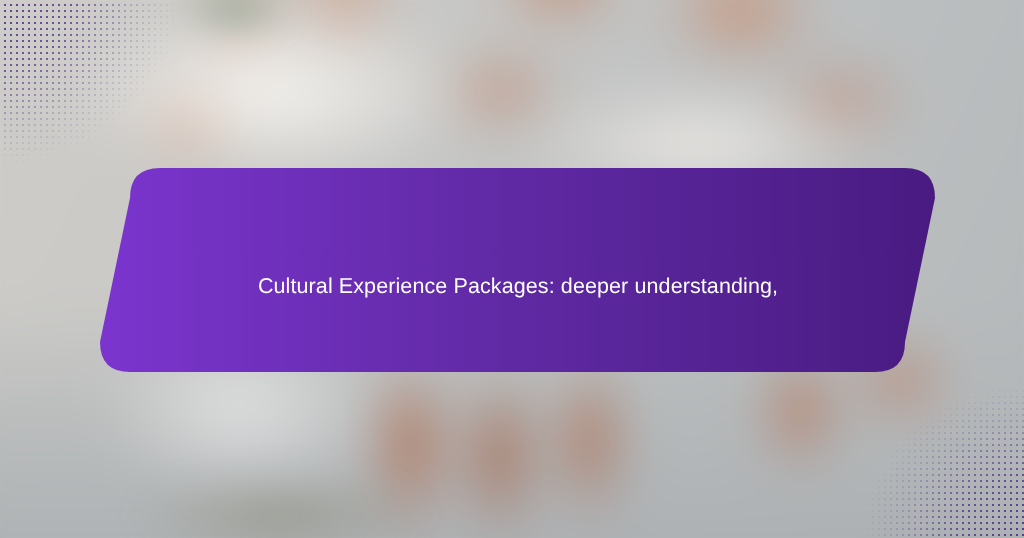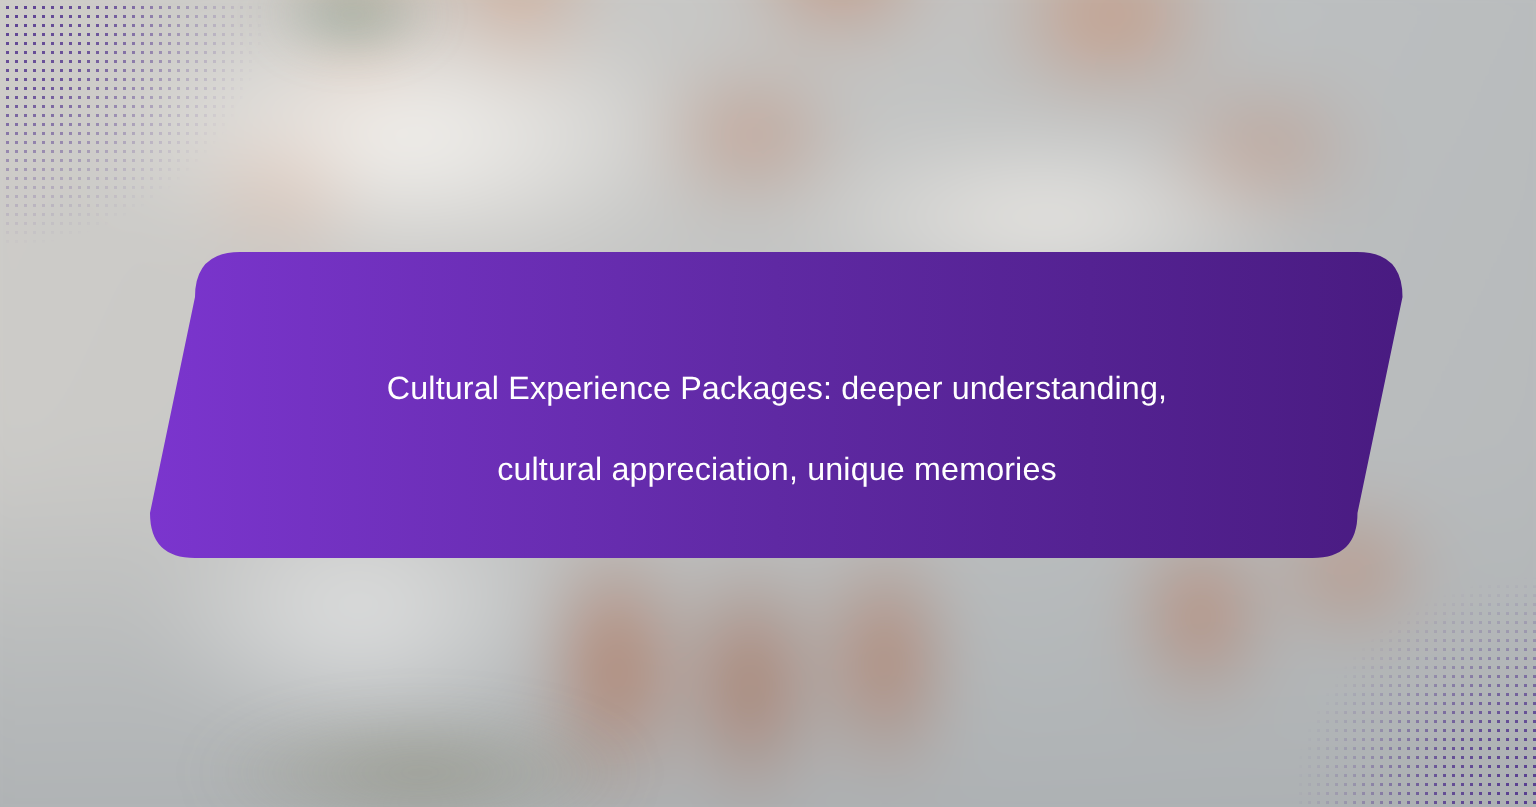--- a/index.html
+++ b/index.html
@@ -170,16 +170,15 @@
         L 130 372
         Q 100 372 100 342
         L 130 198
         Q 130 168 160 168
         Z" fill="url(#bannerGrad)"></path>
     </svg>
   </div>
 
   <div class="banner-text">
     <div class="banner-line">Cultural Experience Packages: deeper understanding,</div>
-    <div class="banner-line">cultural appreciation, unique memories</div>
   </div>
 
 </div>
 
 </body></html>

